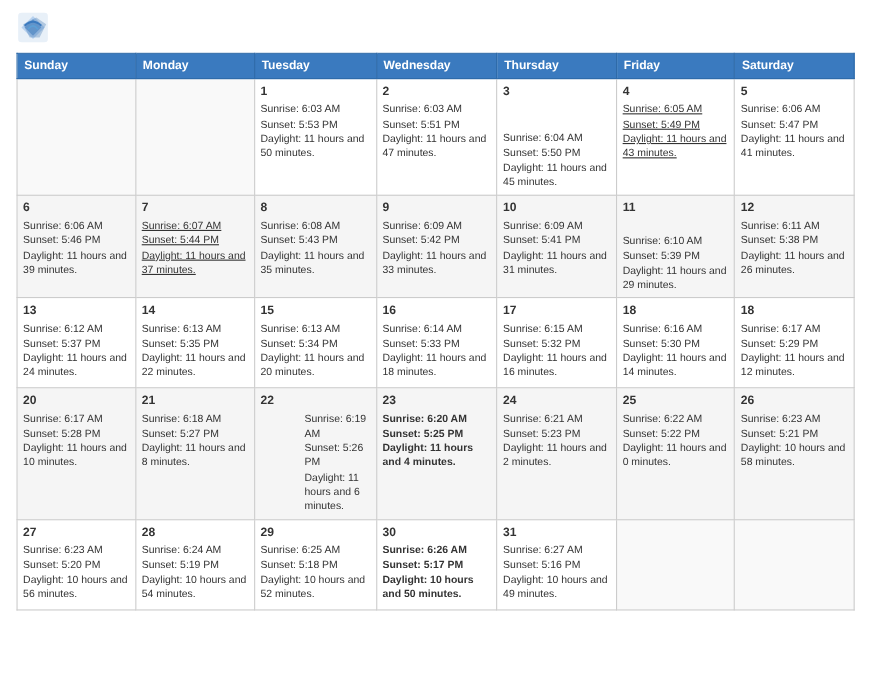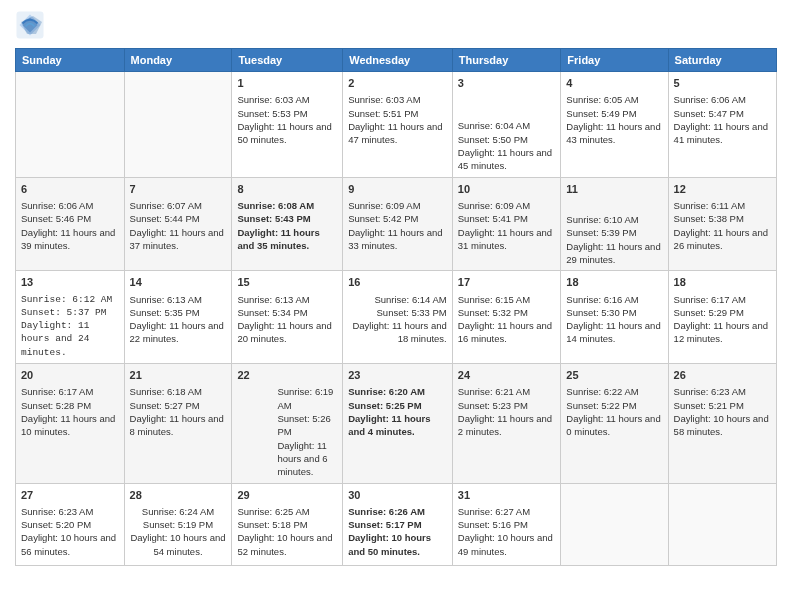--- a/index.html
+++ b/index.html
@@ -148,47 +148,47 @@
 Daylight: 11 hours and 47 minutes.</div>
           </td>
           <td>
             <div class="day-number">3</div>
             <div class="day-info" style="white-space: pre-line; margin-top: 28px;">Sunrise: 6:04 AM
 Sunset: 5:50 PM
 Daylight: 11 hours and 45 minutes.</div>
           </td>
           <td>
             <div class="day-number">4</div>
-            <div class="day-info" style="white-space: pre-line;">Sunrise: 6:05 AM
+            <div class="day-info" style="white-space: pre-line; text-decoration: underline;">Sunrise: 6:05 AM
 Sunset: 5:49 PM
 Daylight: 11 hours and 43 minutes.</div>
           </td>
           <td>
             <div class="day-number">5</div>
             <div class="day-info" style="white-space: pre-line;">Sunrise: 6:06 AM
 Sunset: 5:47 PM
 Daylight: 11 hours and 41 minutes.</div>
           </td>
         </tr>
         <tr>
           <td>
             <div class="day-number">6</div>
             <div class="day-info" style="white-space: pre-line;">Sunrise: 6:06 AM
 Sunset: 5:46 PM
 Daylight: 11 hours and 39 minutes.</div>
           </td>
           <td>
             <div class="day-number">7</div>
-            <div class="day-info" style="white-space: pre-line;">Sunrise: 6:07 AM
+            <div class="day-info" style="white-space: pre-line; text-decoration: underline;">Sunrise: 6:07 AM
 Sunset: 5:44 PM
 Daylight: 11 hours and 37 minutes.</div>
           </td>
           <td>
             <div class="day-number">8</div>
-            <div class="day-info" style="white-space: pre-line; font-weight: bold;">Sunrise: 6:08 AM
+            <div class="day-info" style="white-space: pre-line;">Sunrise: 6:08 AM
 Sunset: 5:43 PM
 Daylight: 11 hours and 35 minutes.</div>
           </td>
           <td>
             <div class="day-number">9</div>
             <div class="day-info" style="white-space: pre-line;">Sunrise: 6:09 AM
 Sunset: 5:42 PM
 Daylight: 11 hours and 33 minutes.</div>
           </td>
           <td>
@@ -206,39 +206,39 @@
           <td>
             <div class="day-number">12</div>
             <div class="day-info" style="white-space: pre-line;">Sunrise: 6:11 AM
 Sunset: 5:38 PM
 Daylight: 11 hours and 26 minutes.</div>
           </td>
         </tr>
         <tr>
           <td>
             <div class="day-number">13</div>
-            <div class="day-info" style="white-space: pre-line; font-family: Liberation Mono, monospace;">Sunrise: 6:12 AM
+            <div class="day-info" style="white-space: pre-line;">Sunrise: 6:12 AM
 Sunset: 5:37 PM
 Daylight: 11 hours and 24 minutes.</div>
           </td>
           <td>
             <div class="day-number">14</div>
             <div class="day-info" style="white-space: pre-line;">Sunrise: 6:13 AM
 Sunset: 5:35 PM
 Daylight: 11 hours and 22 minutes.</div>
           </td>
           <td>
             <div class="day-number">15</div>
             <div class="day-info" style="white-space: pre-line;">Sunrise: 6:13 AM
 Sunset: 5:34 PM
 Daylight: 11 hours and 20 minutes.</div>
           </td>
           <td>
             <div class="day-number">16</div>
-            <div class="day-info" style="white-space: pre-line; text-align: right;">Sunrise: 6:14 AM
+            <div class="day-info" style="white-space: pre-line;">Sunrise: 6:14 AM
 Sunset: 5:33 PM
 Daylight: 11 hours and 18 minutes.</div>
           </td>
           <td>
             <div class="day-number">17</div>
             <div class="day-info" style="white-space: pre-line;">Sunrise: 6:15 AM
 Sunset: 5:32 PM
 Daylight: 11 hours and 16 minutes.</div>
           </td>
           <td>
@@ -300,21 +300,21 @@
         </tr>
         <tr>
           <td>
             <div class="day-number">27</div>
             <div class="day-info" style="white-space: pre-line;">Sunrise: 6:23 AM
 Sunset: 5:20 PM
 Daylight: 10 hours and 56 minutes.</div>
           </td>
           <td>
             <div class="day-number">28</div>
-            <div class="day-info" style="white-space: pre-line; text-align: center;">Sunrise: 6:24 AM
+            <div class="day-info" style="white-space: pre-line;">Sunrise: 6:24 AM
 Sunset: 5:19 PM
 Daylight: 10 hours and 54 minutes.</div>
           </td>
           <td>
             <div class="day-number">29</div>
             <div class="day-info" style="white-space: pre-line;">Sunrise: 6:25 AM
 Sunset: 5:18 PM
 Daylight: 10 hours and 52 minutes.</div>
           </td>
           <td>

